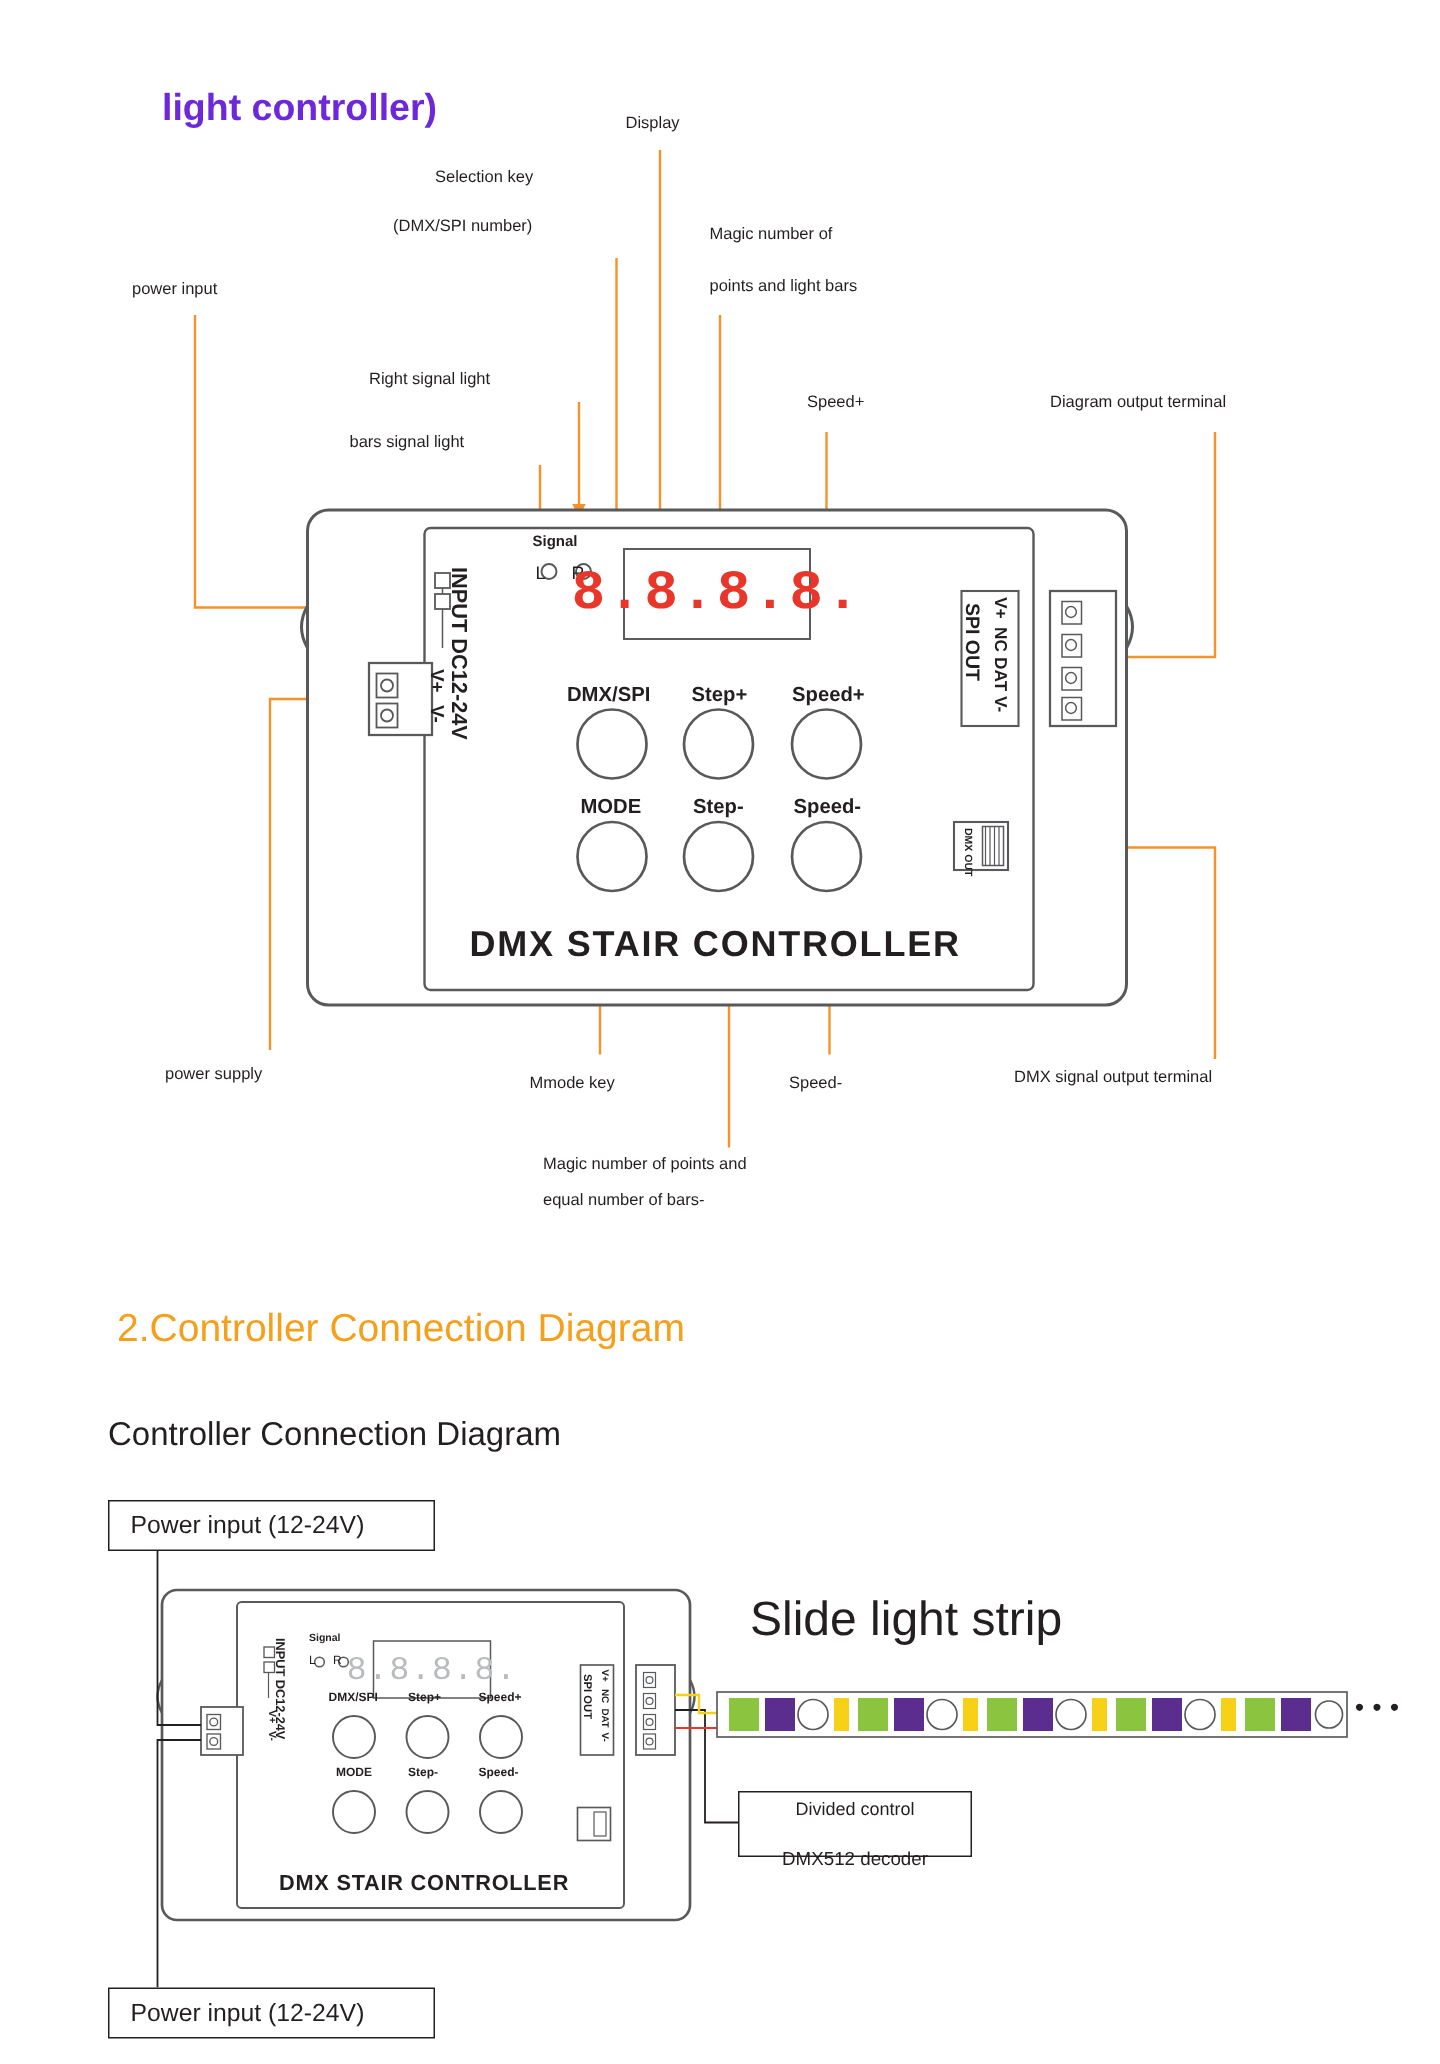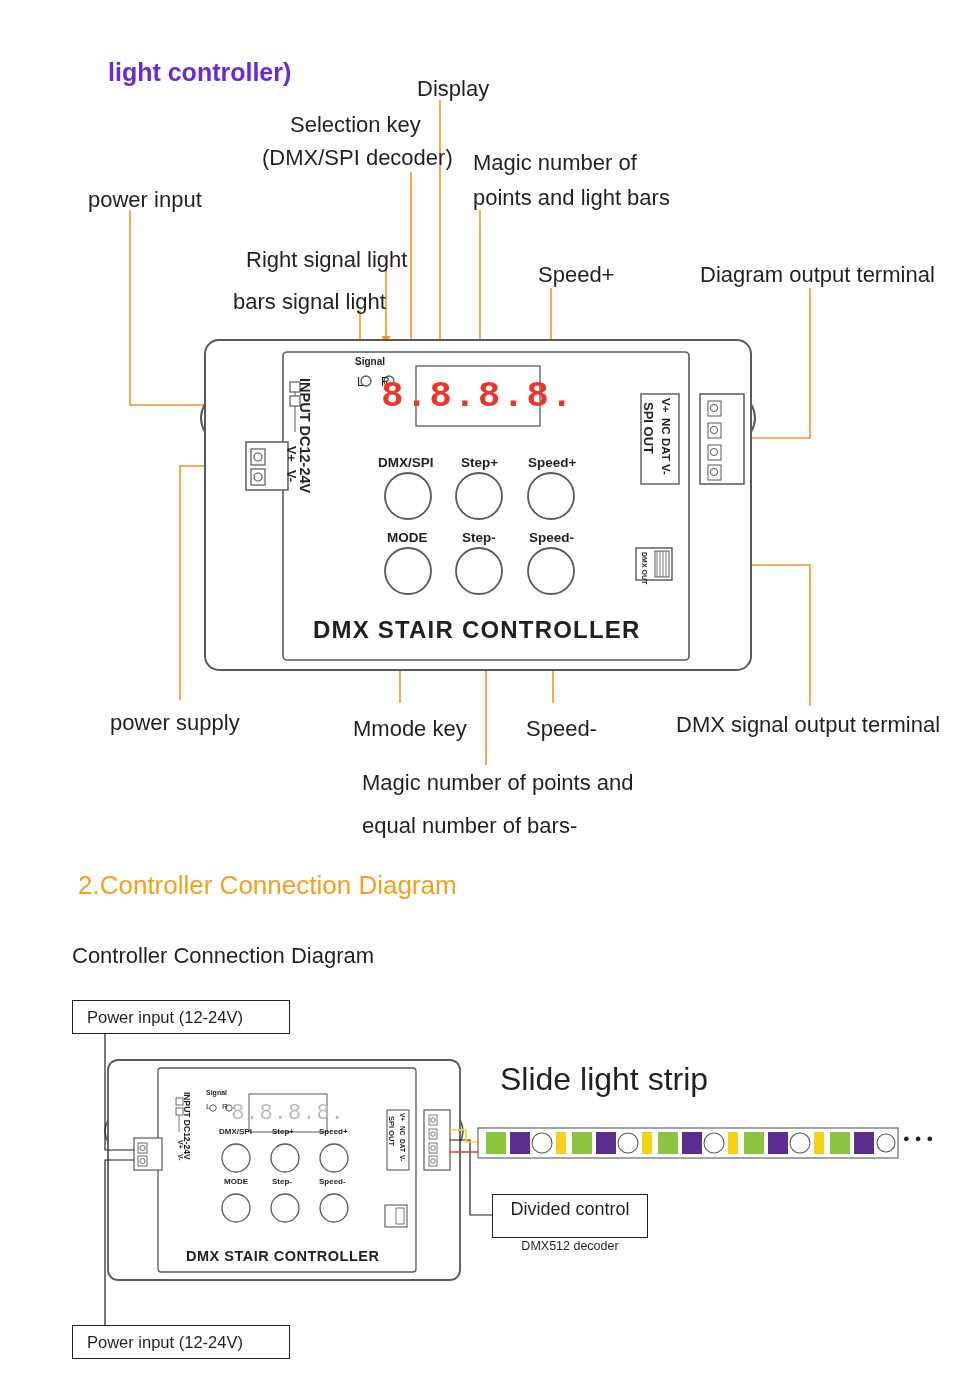--- a/index.html
+++ b/index.html
@@ -2,21 +2,21 @@
 <html><head>
 <meta charset="utf-8">
 <style>
   html,body{margin:0;padding:0;}
   body{
     width:960px;height:1376px;background:#ffffff;
     font-family:"Liberation Sans", sans-serif;
     color:#231f20;position:relative;overflow:hidden;
   }
   .abs{position:absolute;}
-  .lbl{font-size:22px;color:#231f20;white-space:nowrap;}
+  .lbl{font-size:11px;color:#231f20;white-space:nowrap;}
   .title-orange{
     color:#6d28d9;font-weight:bold;font-size:25px;white-space:nowrap;margin-top:48px;
   }
   .section-title{color:#f5a01a;font-weight:normal;font-size:26px;white-space:nowrap;}
   .subhead{font-size:22px;color:#231f20;white-space:nowrap;}
   svg{position:absolute;left:0;top:0;pointer-events:none;}
   .device-txt{font-family:"Liberation Sans", sans-serif;}
 </style>
 </head>
 <body>
@@ -201,35 +201,35 @@
       <rect x="854" y="1132" width="20" height="22" fill="#5b2d8e"></rect>
       <circle cx="886" cy="1143" r="9" fill="none" stroke="#58595b" stroke-width="1.1"></circle>
     </g>
   </g>
 </svg>
 
 <div class="abs title-orange" style="left:108px;top:10px;">light controller)</div>
 
 <div class="abs lbl" style="left:417px;top:76px;">Display</div>
 <div class="abs lbl" style="left:290px;top:112px;">Selection key</div>
-<div class="abs lbl" style="left:262px;top:145px;">(DMX/SPI decoder)</div>
+<div class="abs lbl" style="left:262px;top:145px;">(DMX/SPI number)</div>
 <div class="abs lbl" style="left:473px;top:150px;">Magic number of</div>
 <div class="abs lbl" style="left:473px;top:185px;">points and light bars</div>
 <div class="abs lbl" style="left:88px;top:187px;">power input</div>
 <div class="abs lbl" style="left:246px;top:247px;">Right signal light</div>
 <div class="abs lbl" style="left:233px;top:289px;">bars signal light</div>
 <div class="abs lbl" style="left:538px;top:262px;">Speed+</div>
 <div class="abs lbl" style="left:700px;top:262px;">Diagram output terminal</div>
 
 <div class="abs lbl" style="left:110px;top:710px;">power supply</div>
 <div class="abs lbl" style="left:353px;top:716px;">Mmode key</div>
 <div class="abs lbl" style="left:526px;top:716px;">Speed-</div>
 <div class="abs lbl" style="left:676px;top:712px;">DMX signal output terminal</div>
 <div class="abs lbl" style="left:362px;top:770px;">Magic number of points and</div>
-<div class="abs lbl" style="left:362px;top:794px;margin-top:19px;">equal number of bars-</div>
+<div class="abs lbl" style="left:362px;top:794px;">equal number of bars-</div>
 
 <div class="abs device-txt" style="left:355px;top:356px;font-size:10px;font-weight:bold;">Signal</div>
 <div class="abs device-txt" style="left:357px;top:375px;font-size:12px;">L</div>
 <div class="abs device-txt" style="left:381px;top:375px;font-size:12px;">R</div>
 
 <div class="abs" style="left:418px;top:368px;width:120px;height:56px;display:flex;align-items:center;justify-content:center;
      font-family:'Liberation Mono',monospace;font-size:37px;letter-spacing:2px;color:#e8372a;font-weight:bold;">8.8.8.8.</div>
 
 <div class="abs device-txt" style="left:313px;top:378px;transform:rotate(90deg);transform-origin:left top;font-size:14.5px;font-weight:bold;">INPUT DC12-24V</div>
 <div class="abs device-txt" style="left:298px;top:446px;transform:rotate(90deg);transform-origin:left top;font-size:12.5px;font-weight:bold;">V+</div>
@@ -255,21 +255,21 @@
 <div class="abs section-title" style="left:78px;top:870px;">2.Controller Connection Diagram</div>
 <div class="abs subhead" style="left:72px;top:943px;">Controller Connection Diagram</div>
 
 <div class="abs" style="left:72px;top:1000px;width:218px;height:34px;border:1.3px solid #231f20;background:#fff;
      display:flex;align-items:center;padding-left:14px;box-sizing:border-box;font-size:16.5px;">Power input (12-24V)</div>
 
 <div class="abs" style="left:72px;top:1325px;width:218px;height:34px;border:1.3px solid #231f20;background:#fff;
      display:flex;align-items:center;padding-left:14px;box-sizing:border-box;font-size:16.5px;">Power input (12-24V)</div>
 
 <div class="abs" style="left:492px;top:1194px;width:156px;height:44px;border:1.1px solid #231f20;background:#fff;box-sizing:border-box;">
-  <div style="text-align:center;font-size:18px;margin-top:4px;">Divided control</div>
+  <div style="text-align:center;font-size:12px;margin-top:4px;">Divided control</div>
   <div style="text-align:center;font-size:12.5px;margin-top:19px;">DMX512 decoder</div>
 </div>
 
 <div class="abs" style="left:500px;top:1061px;font-size:32px;">Slide light strip</div>
 <div class="abs" style="left:903px;top:1132px;font-size:11px;letter-spacing:1px;">● ● ●</div>
 
 <div class="abs device-txt" style="left:206px;top:1089px;font-size:7px;font-weight:bold;">Signal</div>
 <div class="abs device-txt" style="left:206px;top:1102px;font-size:8px;">L</div>
 <div class="abs device-txt" style="left:222px;top:1102px;font-size:8px;">R</div>
 <div class="abs" style="left:250px;top:1096px;width:76px;height:34px;display:flex;align-items:center;justify-content:center;

